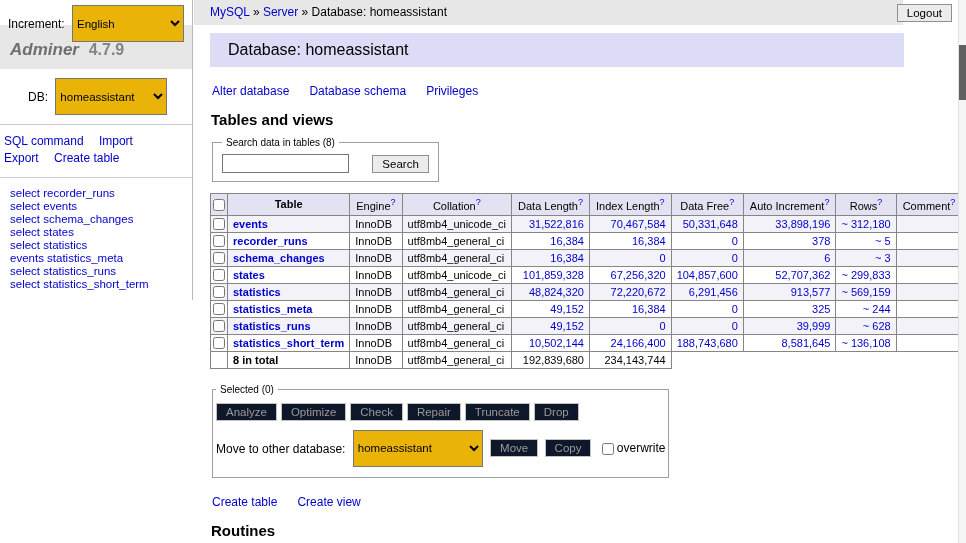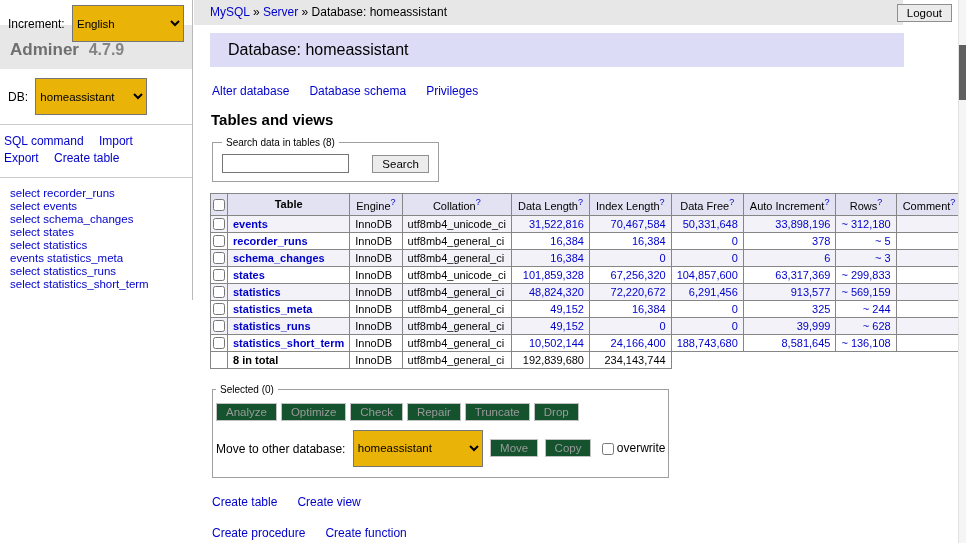--- a/index.html
+++ b/index.html
@@ -3,32 +3,32 @@
 <meta charset="utf-8">
 <style>
   *{box-sizing:border-box;margin:0;padding:0}
   html,body{width:966px;height:543px;overflow:hidden;background:#fff;color:#000;
     font-family:"Liberation Sans",sans-serif;font-size:12px}
   a{color:var(--link,#0000cc);text-decoration:none;cursor:pointer}
   select,input,button{font-family:"Liberation Sans",sans-serif}
   select{font-size:11.5px;height:37px;border:1px solid #767676;background:#eab308}
   button{font-size:11.5px;background:#ececec;border:1px solid #8f8f8f;border-radius:0;
     padding:2px 9px;color:#000;cursor:pointer}
-  button:disabled{color:#9a9a9a;background:#14532d;border-color:#c2c2c2;cursor:default}
+  button:disabled{color:#9a9a9a;background:#0f172a;border-color:#c2c2c2;cursor:default}
   input[type=text]{border:1px solid #767676;height:19px;padding:1px 3px;font-size:11.5px}
   input[type=checkbox]{width:12px;height:12px;vertical-align:middle}
 
   
   #sidebar{position:absolute;left:0;top:0;width:193px;border-right:1px solid #b9b9b9;background:#fff}
   .lang{height:25px;padding:5px 8px;white-space:nowrap}
   .lang select{width:112px;margin-left:4px}
   #logo{background:var(--gray-bg,#e7e7e7);padding:8px 10px}
-  .appname{font-size:17px;font-weight:bold;color:#6f6f6f}
+  .appname{font-size:17px;font-weight:bold;font-style:italic;color:#6f6f6f}
   .ver{font-size:16px;color:#848484;margin-left:3px}
-  .dbrow{padding:9px 8px;border-bottom:1px solid #ccc;white-space:nowrap}
+  .dbrow{padding:9px 28px;border-bottom:1px solid #ccc;white-space:nowrap}
   .dbrow select{width:112px;margin-left:4px}
   .actions{padding:8px 4px 10px;border-bottom:1px solid #ccc;line-height:17px}
   .actions a{margin-right:12px}
   .stables{padding:9px 10px}
   .tlink{display:block;font-size:11.5px;line-height:13px;white-space:nowrap}
 
   
   #breadcrumb{position:absolute;left:194px;top:0;width:709px;height:25px;
     background:var(--gray-bg,#e7e7e7);padding:5px 0 0 16px;white-space:nowrap}
   #logout{position:absolute;top:4px;right:14px}
@@ -179,21 +179,21 @@
           <td></td>
         </tr>
         <tr>
           <td class="cb"><input type="checkbox" style=""></td>
           <td class="tname"><a>states</a></td>
           <td>InnoDB</td>
           <td>utf8mb4_unicode_ci</td>
           <td class="num"><a>101,859,328</a></td>
           <td class="num"><a>67,256,320</a></td>
           <td class="num"><a>104,857,600</a></td>
-          <td class="num"><a>63,317,369</a></td>
+          <td class="num"><a>52,707,362</a></td>
           <td class="num"><a>~ 299,833</a></td>
           <td></td>
         </tr>
         <tr class="odd">
           <td class="cb"><input type="checkbox" style=""></td>
           <td class="tname"><a>statistics</a></td>
           <td>InnoDB</td>
           <td>utf8mb4_general_ci</td>
           <td class="num"><a>48,824,320</a></td>
           <td class="num"><a>72,220,672</a></td>
@@ -261,20 +261,21 @@
         <option>homeassistant</option>
       </select>
       <button disabled="">Move</button>
       <button disabled="">Copy</button>
       <label><input type="checkbox" style=""><span>overwrite</span></label>
     </div>
   </fieldset>
 
   <p class="toplinks"><a>Create table</a><a>Create view</a></p>
 
+  <h3>Routines</h3>
   <p class="toplinks"><a>Create procedure</a><a>Create function</a></p>
 
   
 </div>
 
 <div id="scrollbar">
   <div id="thumb"></div>
 </div>
 
 </body></html>

